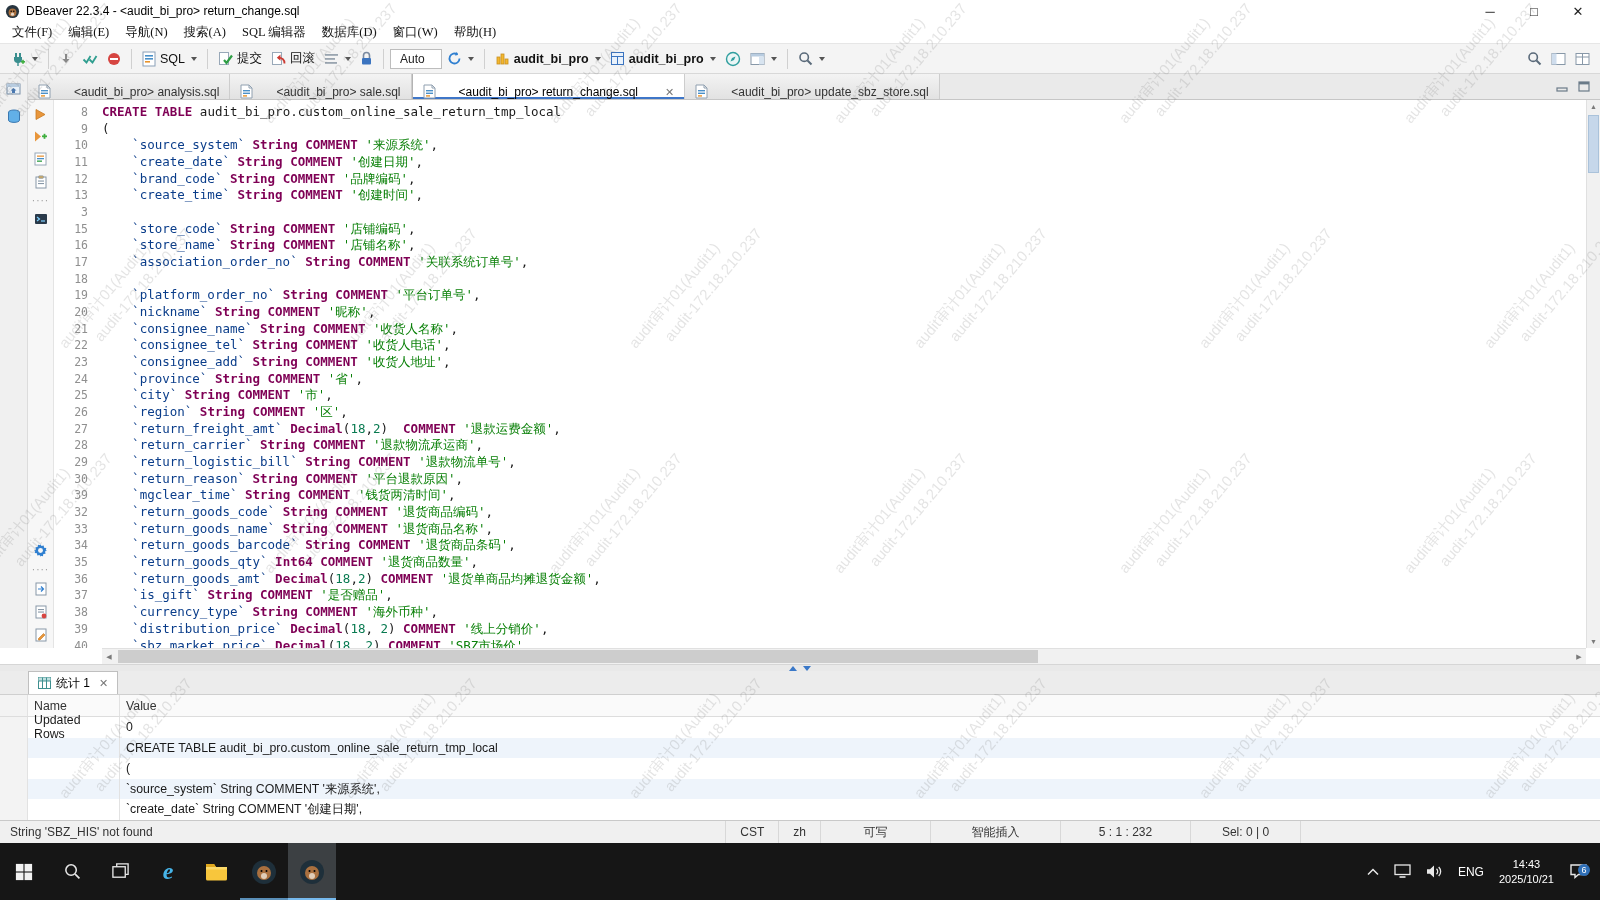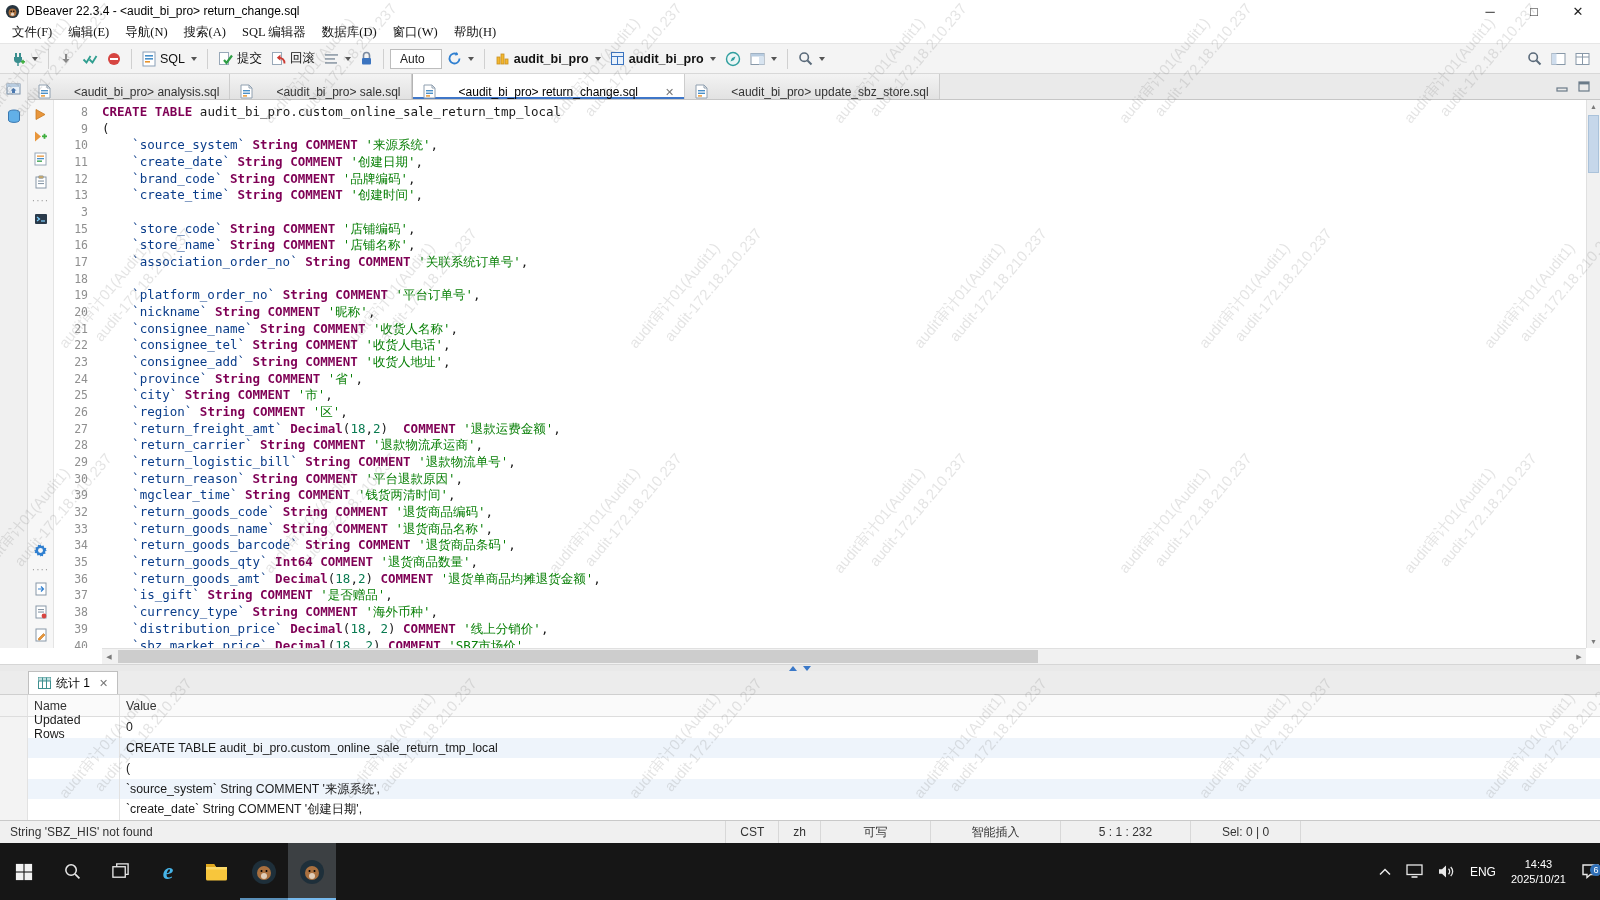--- a/index.html
+++ b/index.html
@@ -80,21 +80,21 @@
   .sb-msg { flex:1; display:flex; align-items:center; padding:0 10px; }
   .sb-seg { display:flex; align-items:center; justify-content:center; padding:0 14px; border-left:1px solid #d8d8d8; white-space:nowrap; }
   .sb-spacer { width:300px; border-left:1px solid #d8d8d8; }
 
   
   .taskbar { top:843px; left:0; right:0; height:57px; background:#161616; display:flex; align-items:stretch; }
   .tb-btn { width:48px; display:flex; align-items:center; justify-content:center; }
   .tb-btn.active-app { background:#3c4043; box-shadow:inset 0 -2px 0 #76b9ed; }
   .tb-btn.running { box-shadow:inset 0 -2px 0 #5a8fb8; }
   .ie-e { color:#46b4e8; font-size:24px; font-weight:bold; font-style:italic; font-family:"Liberation Serif",serif; }
-  .tray { margin-left:auto; display:flex; align-items:center; gap:15px; padding-right:0; color:#fff; }
+  .tray { margin-left:auto; display:flex; align-items:center; gap:15px; padding-right:12px; color:#fff; }
   .tray-lang { font-size:12px; color:#fff; }
   .tray-time { text-align:center; font-size:11px; line-height:15px; color:#fff; }
   .notif { position:relative; display:flex; align-items:center; }
   .notif-badge { position:absolute; top:1px; right:-2px; background:#2f6fb7; color:#fff; font-size:9px; min-width:12px; height:12px; border-radius:6px; display:flex; align-items:center; justify-content:center; padding:0 2px; }
 
   
   .watermarks { position:absolute; top:0; left:0; width:1600px; height:843px; pointer-events:none; z-index:60; overflow:hidden; }
   .wm { position:absolute; transform:rotate(-50deg); color:rgba(120,120,120,.20); font-size:15px; line-height:23px; white-space:nowrap; }
   .wm .wm2 { margin-left:28px; }
 

